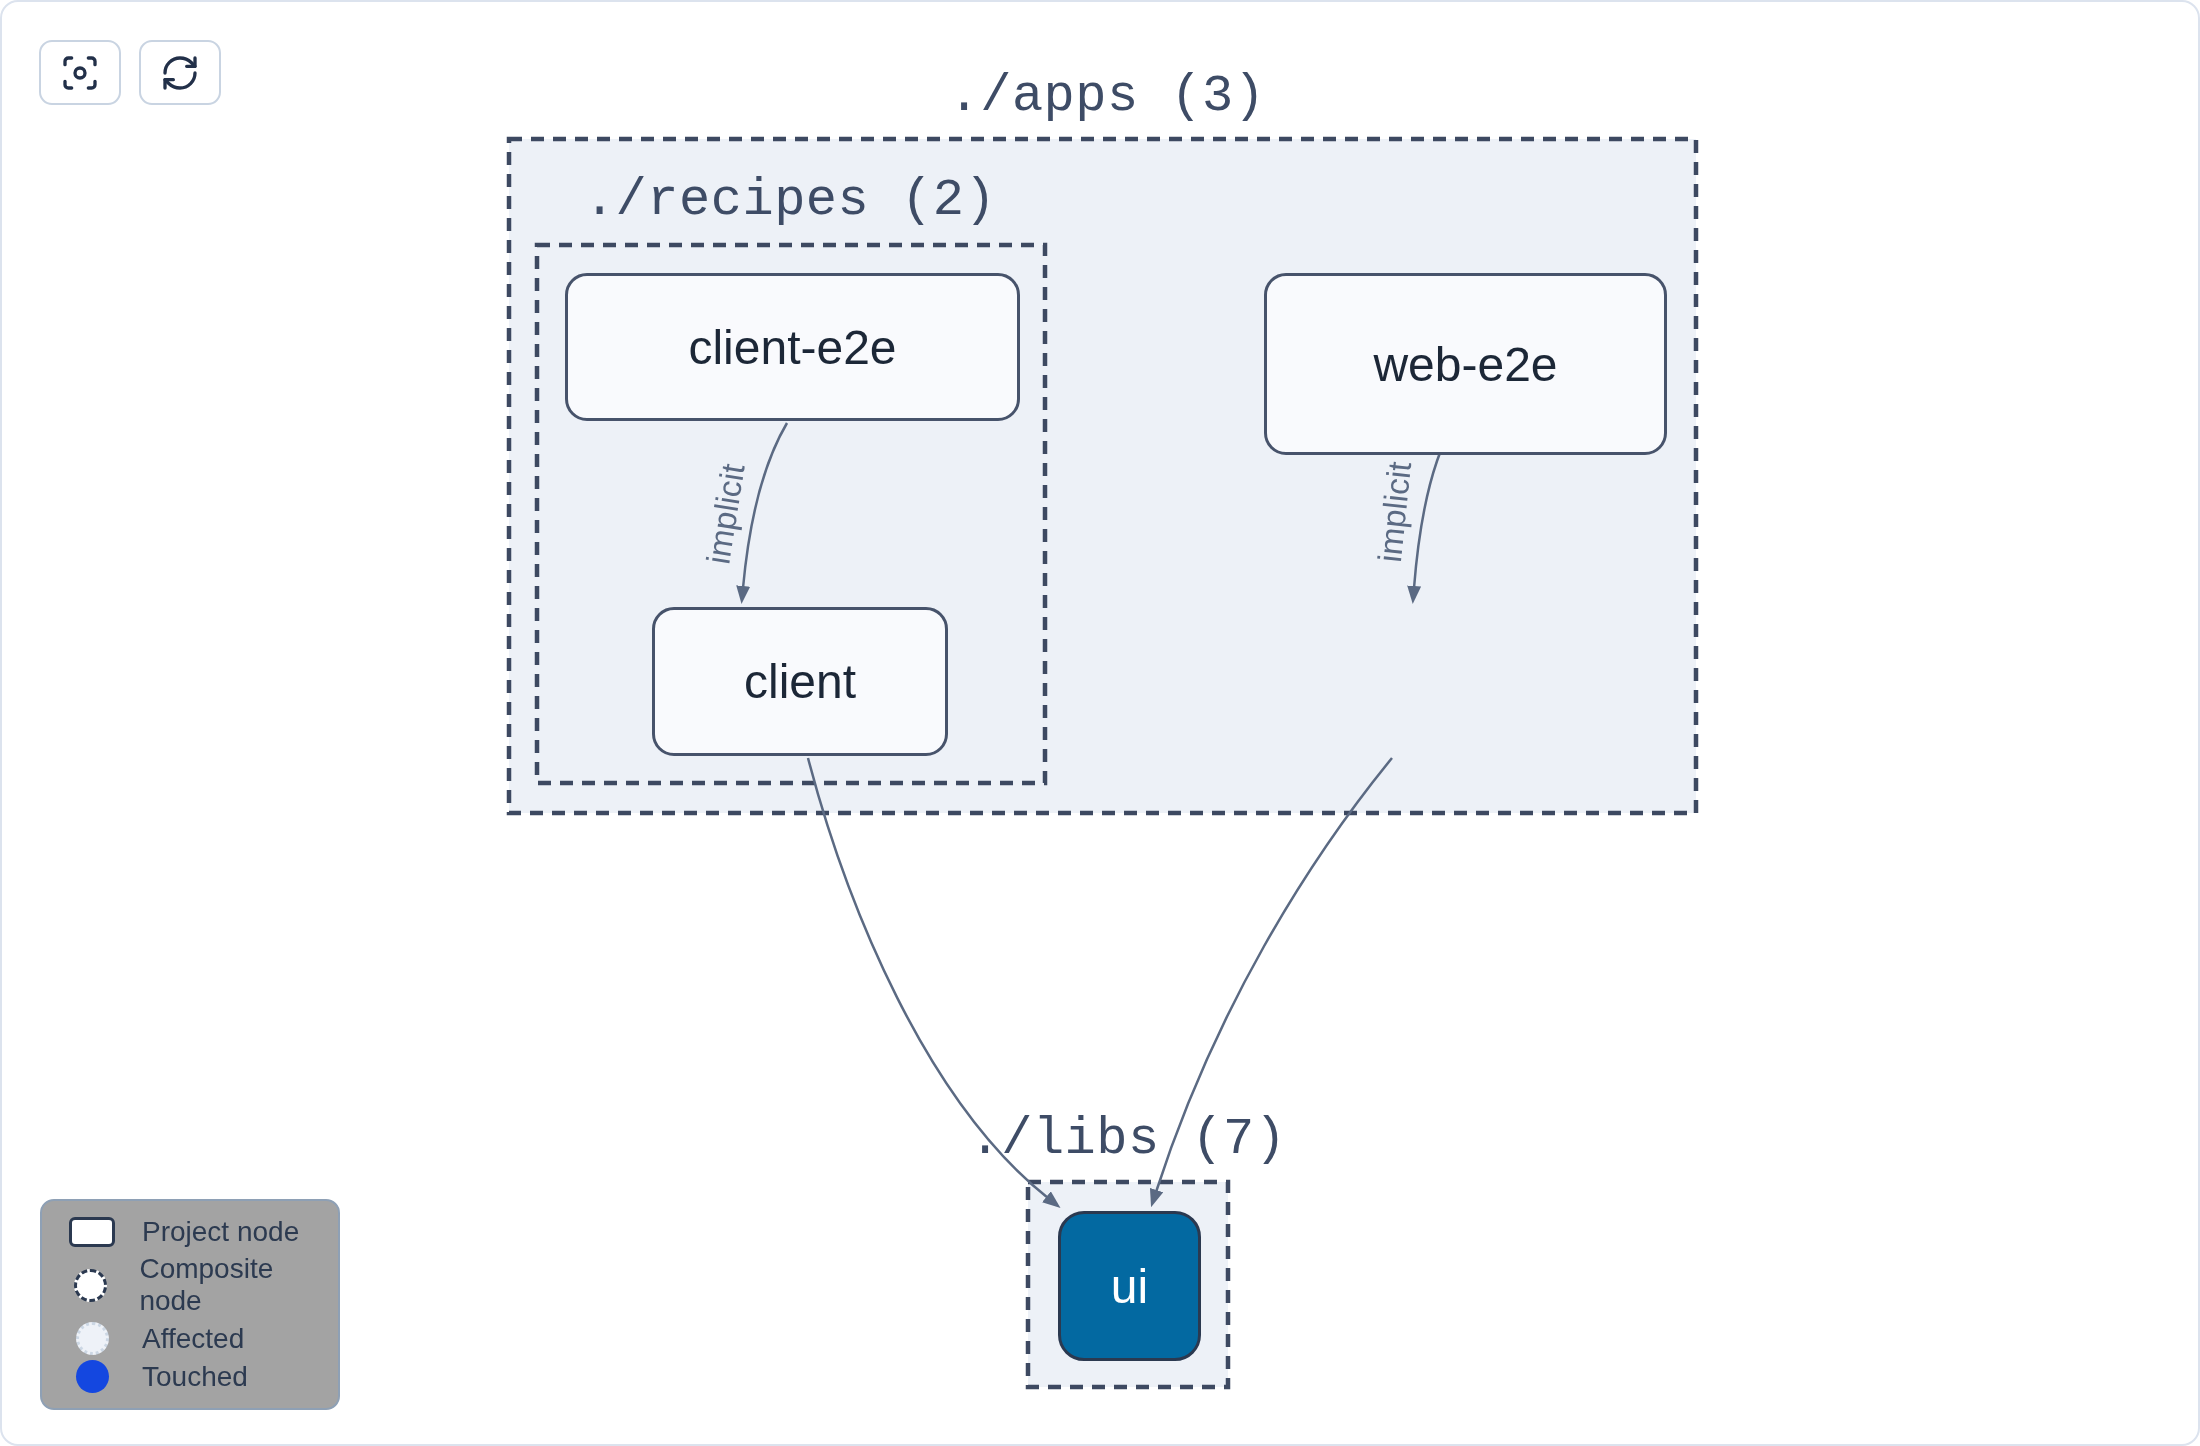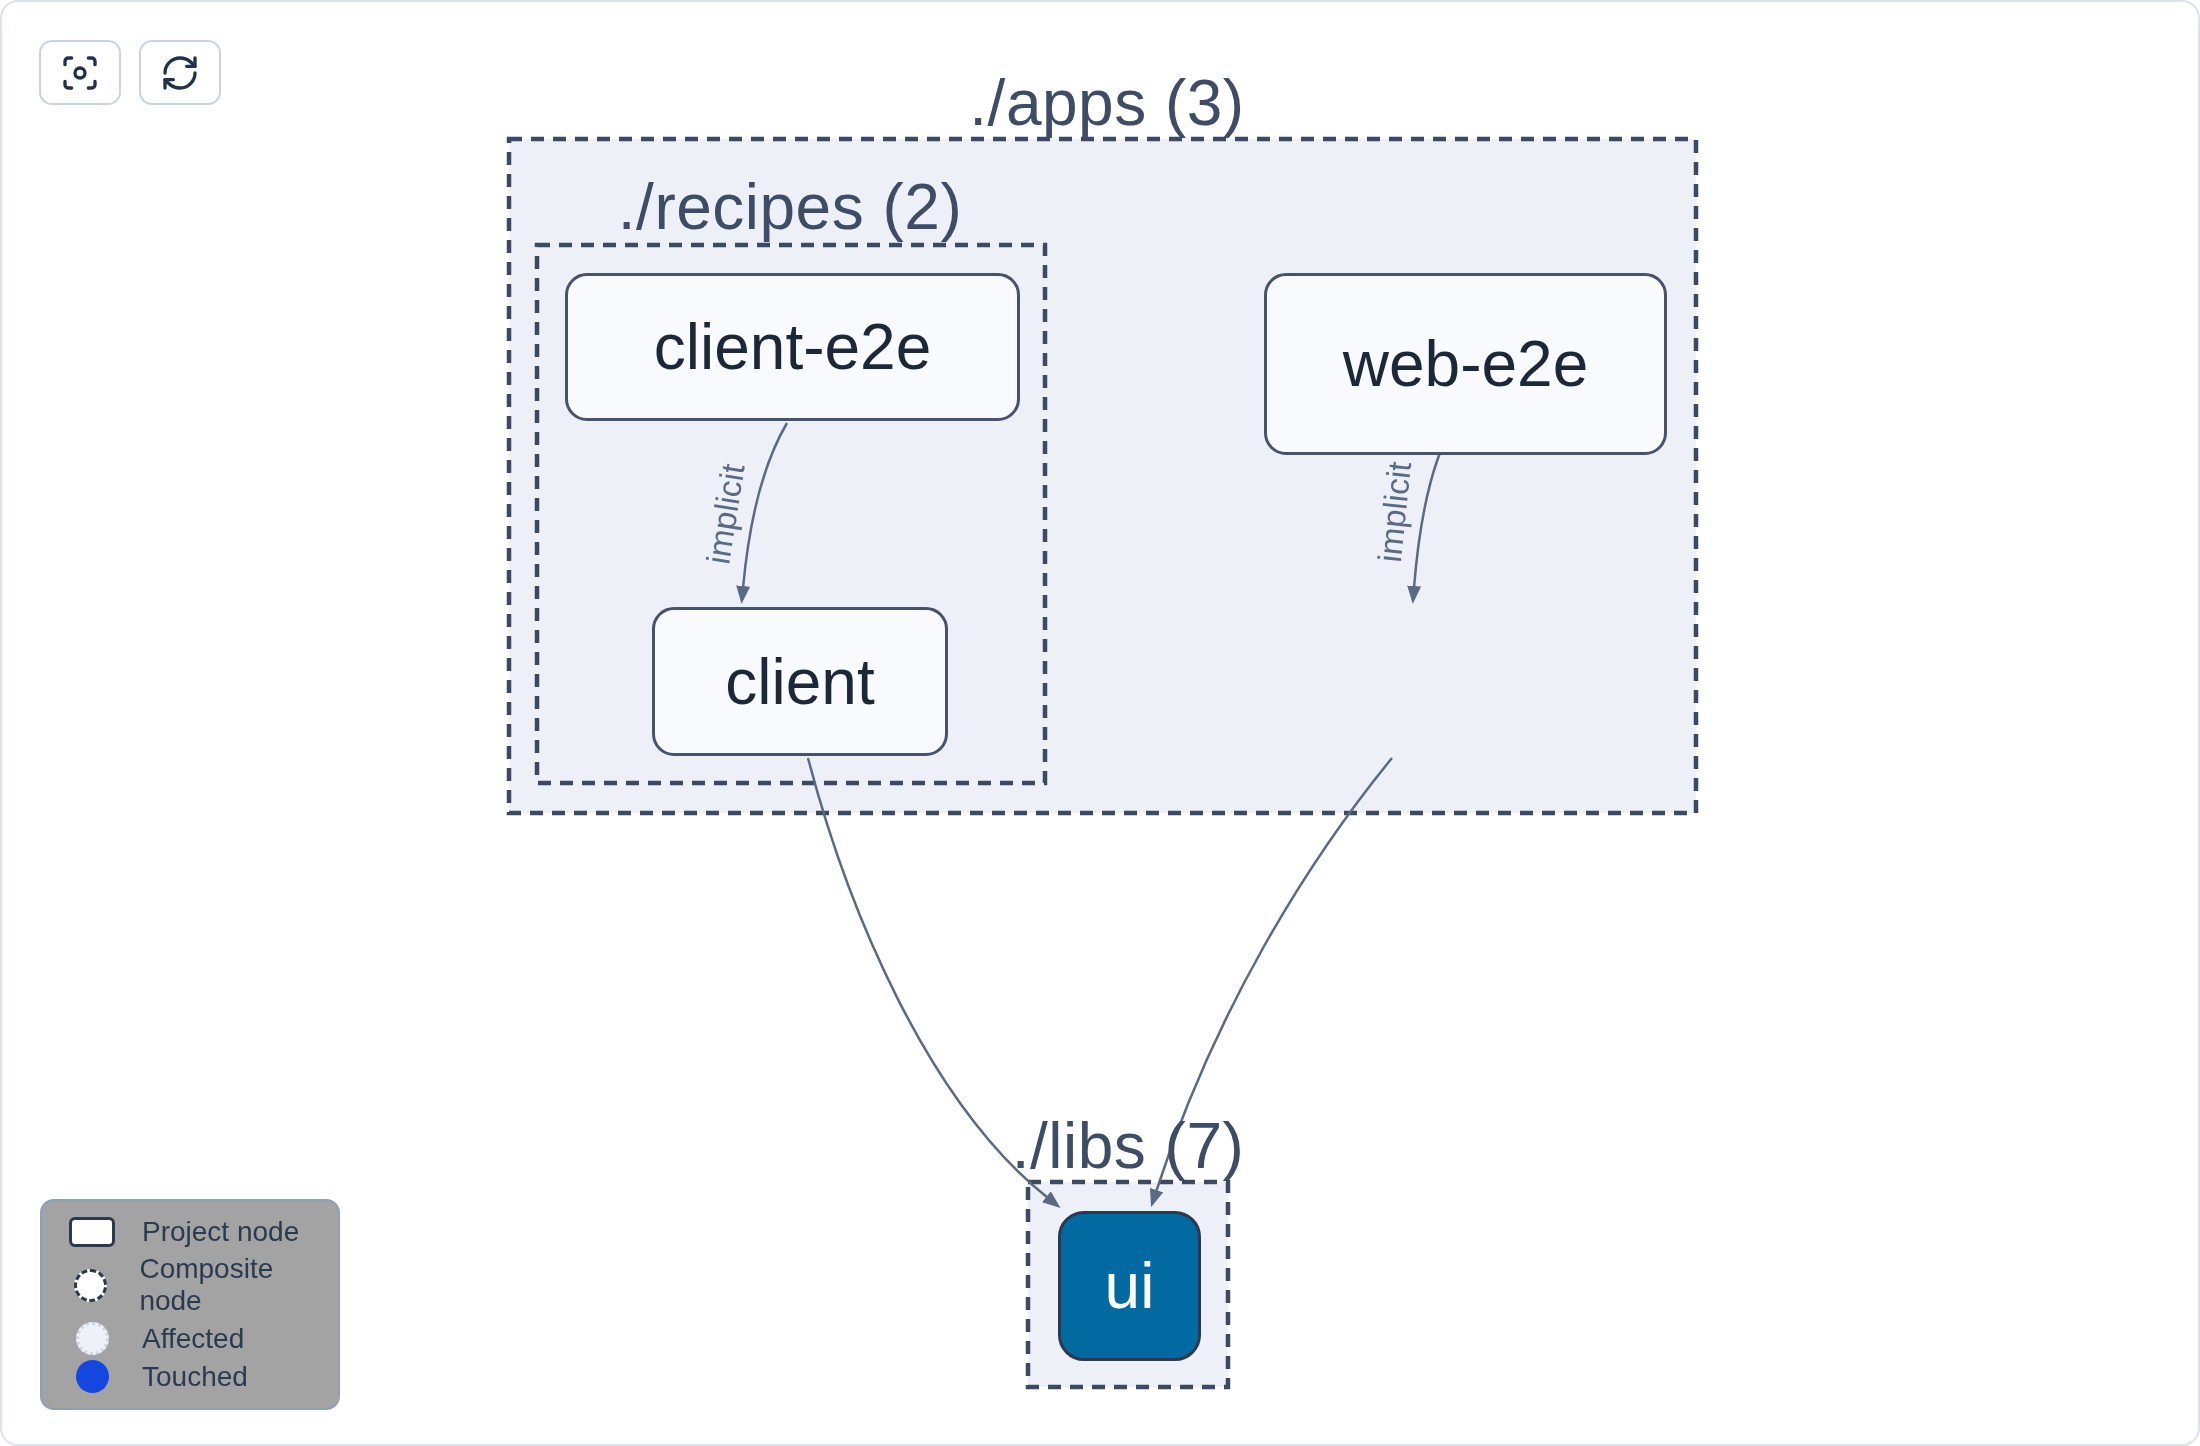--- a/index.html
+++ b/index.html
@@ -18,38 +18,39 @@
     position: absolute;
     left: 0; top: 0;
     width: 2200px; height: 1446px;
     z-index: 1;
   }
   
   .group-title {
     position: absolute;
     z-index: 3;
     transform: translateX(-50%);
-    font-size: 64px;
+    font-size: 52px;
     line-height: 1.12;
     color: #3e4c66;
     white-space: nowrap;
     letter-spacing: 0.5px;
+    font-family: Liberation Mono, monospace;
   }
   
   .node {
     position: absolute;
     z-index: 3;
     display: flex;
     align-items: center;
     justify-content: center;
     background: #f9fafd;
     border: 3px solid #47536b;
     border-radius: 22px;
     color: #1c2737;
-    font-size: 64px;
+    font-size: 48px;
     white-space: nowrap;
   }
   .node.touched {
     background: #0369a1;
     border-color: #2b3950;
     border-radius: 26px;
     color: #ffffff;
   }
   
   .edge-label {

